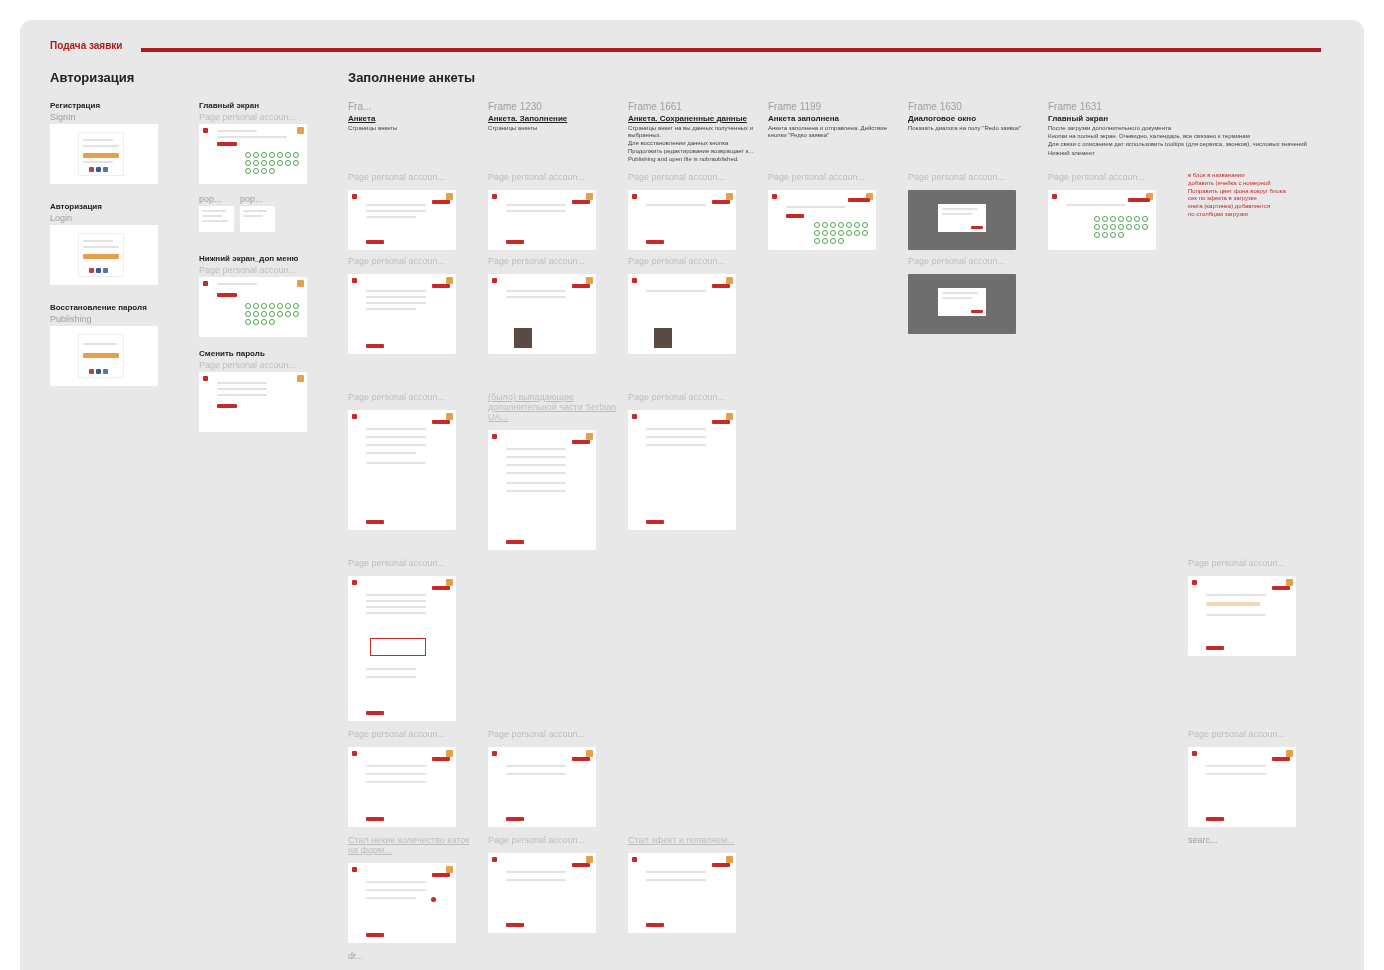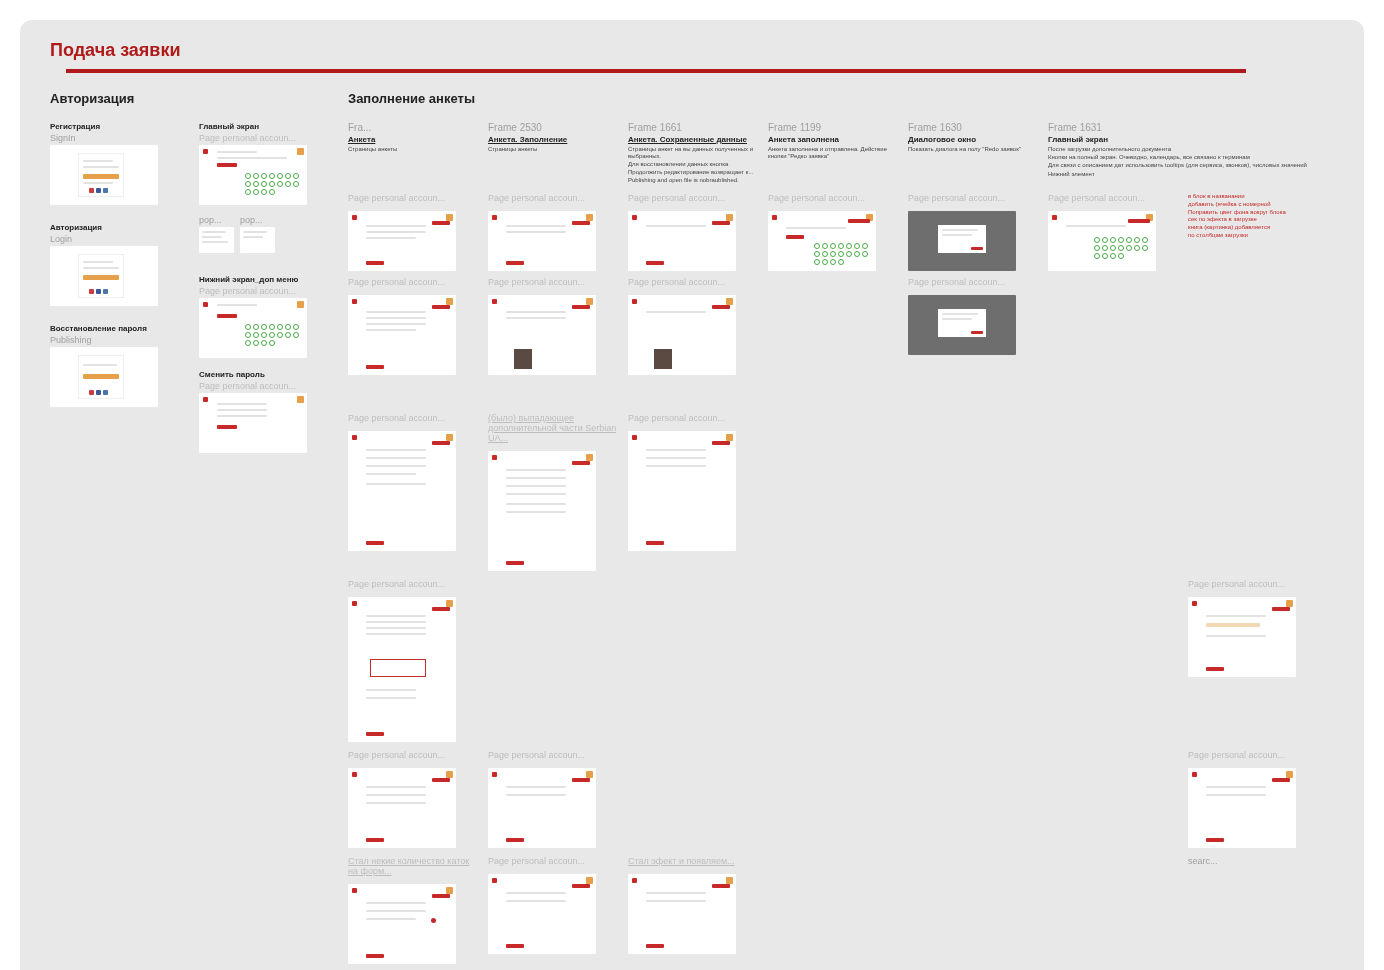--- a/index.html
+++ b/index.html
@@ -13,21 +13,21 @@
 .canvas {
   background: #e8e8e8;
   border-radius: 12px;
   padding: 20px 30px 30px 30px;
   position: relative;
   min-height: 930px;
 }
 .section-title {
   color: #b01a1a;
   font-weight: 700;
-  font-size: 18px;
+  font-size: 10px;
   display: inline-block;
   vertical-align: top;
 }
 .red-bar {
   display: inline-block;
   background: #b01a1a;
   height: 4px;
   margin-left: 16px;
   width: 1180px;
   vertical-align: middle;
@@ -268,21 +268,21 @@
 
     <div class="fill-cols">
       <div class="fill-grid">
 
         <div class="flow-col">
           <div class="frame-label">Fra...</div>
           <div class="col-label" style="text-decoration:underline">Анкета</div>
           <div class="col-sublabel">Страницы анкеты</div>
         </div>
         <div class="flow-col">
-          <div class="frame-label">Frame 2530</div>
+          <div class="frame-label">Frame 1230</div>
           <div class="col-label" style="text-decoration:underline">Анкета. Заполнение</div>
           <div class="col-sublabel">Страницы анкеты</div>
         </div>
         <div class="flow-col">
           <div class="frame-label">Frame 1661</div>
           <div class="col-label" style="text-decoration:underline">Анкета. Сохраненные данные</div>
           <div class="col-sublabel">Страницы анкет на вы данных полученных и выбранных.</div>
           <div class="col-sublabel">Для восстановлении данных кнопка Продолжить редактирование возвращает к...</div>
           <div class="col-sublabel">Publishing and open file is nobraublished.</div>
         </div>

